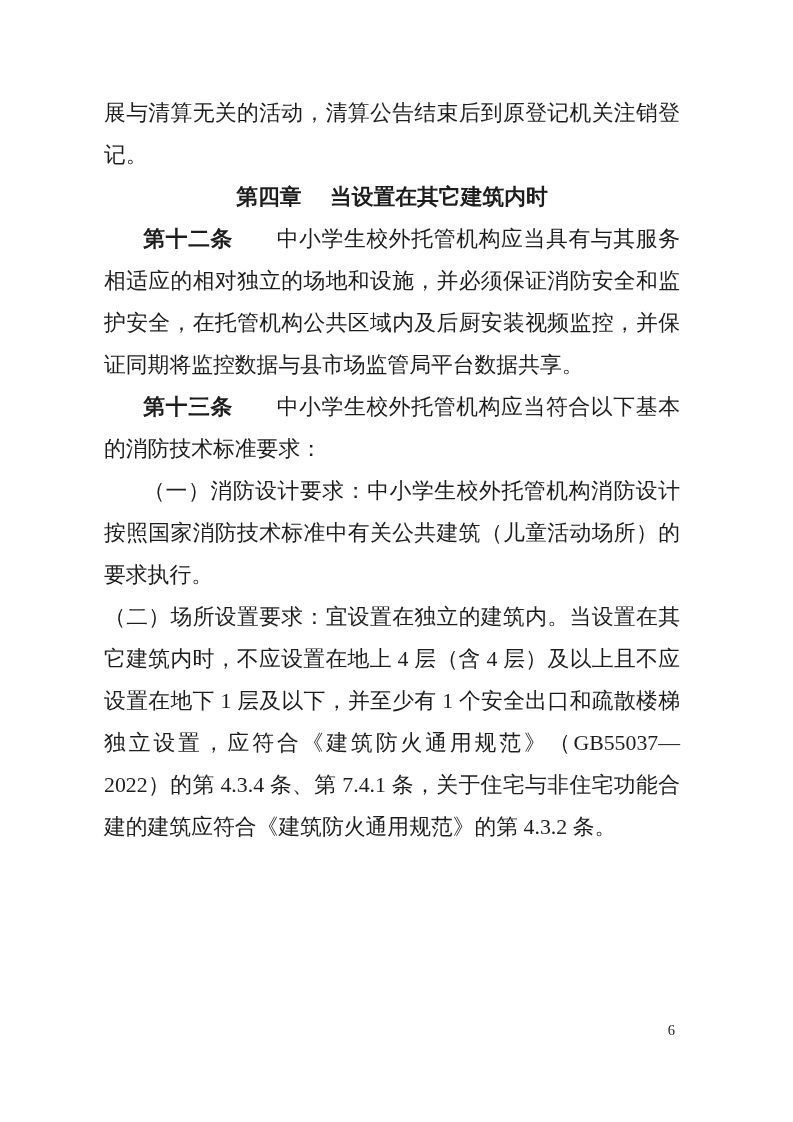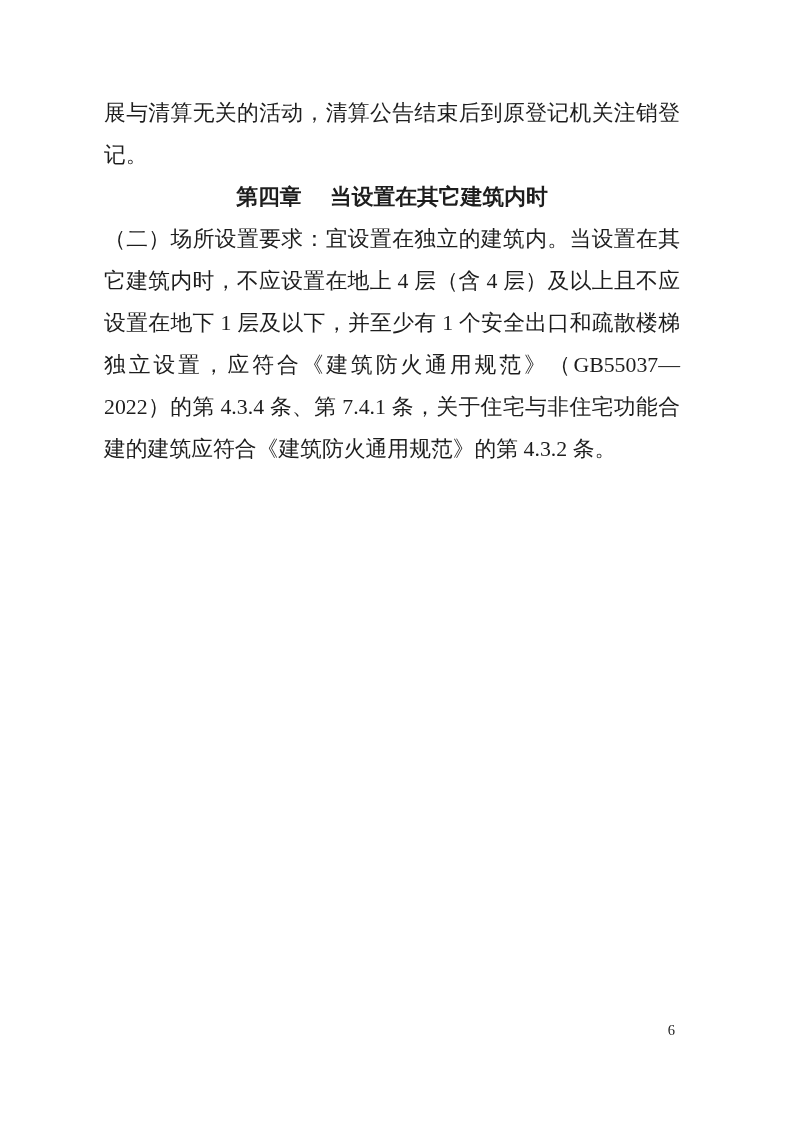--- a/index.html
+++ b/index.html
@@ -55,16 +55,19 @@
     color: #222222;
   }
 </style>
 </head>
 <body>
 
 <div class="doc-page">
   <main class="content">
       <p class="block continuation"><span class="text">展与清算无关的活动，清算公告结束后到原登记机关注销登记。</span></p>
       <p class="block heading"><span class="label">第四章</span><span class="text">当设置在其它建筑内时</span></p>
+      <p class="block article"><span class="label">第十二条</span><span class="text">中小学生校外托管机构应当具有与其服务相适应的相对独立的场地和设施，并必须保证消防安全和监护安全，在托管机构公共区域内及后厨安装视频监控，并保证同期将监控数据与县市场监管局平台数据共享。</span></p>
+      <p class="block article"><span class="label">第十三条</span><span class="text">中小学生校外托管机构应当符合以下基本的消防技术标准要求：</span></p>
+      <p class="block clause-indented"><span class="text">（一）消防设计要求：中小学生校外托管机构消防设计按照国家消防技术标准中有关公共建筑（儿童活动场所）的要求执行。</span></p>
       <p class="block clause"><span class="text">（二）场所设置要求：宜设置在独立的建筑内。当设置在其它建筑内时，不应设置在地上 4 层（含 4 层）及以上且不应设置在地下 1 层及以下，并至少有 1 个安全出口和疏散楼梯独立设置，应符合《建筑防火通用规范》（GB55037—2022）的第 4.3.4 条、第 7.4.1 条，关于住宅与非住宅功能合建的建筑应符合《建筑防火通用规范》的第 4.3.2 条。</span></p>
     </main>
   <div class="page-number">6</div>
 </div>
 
 </body></html>

